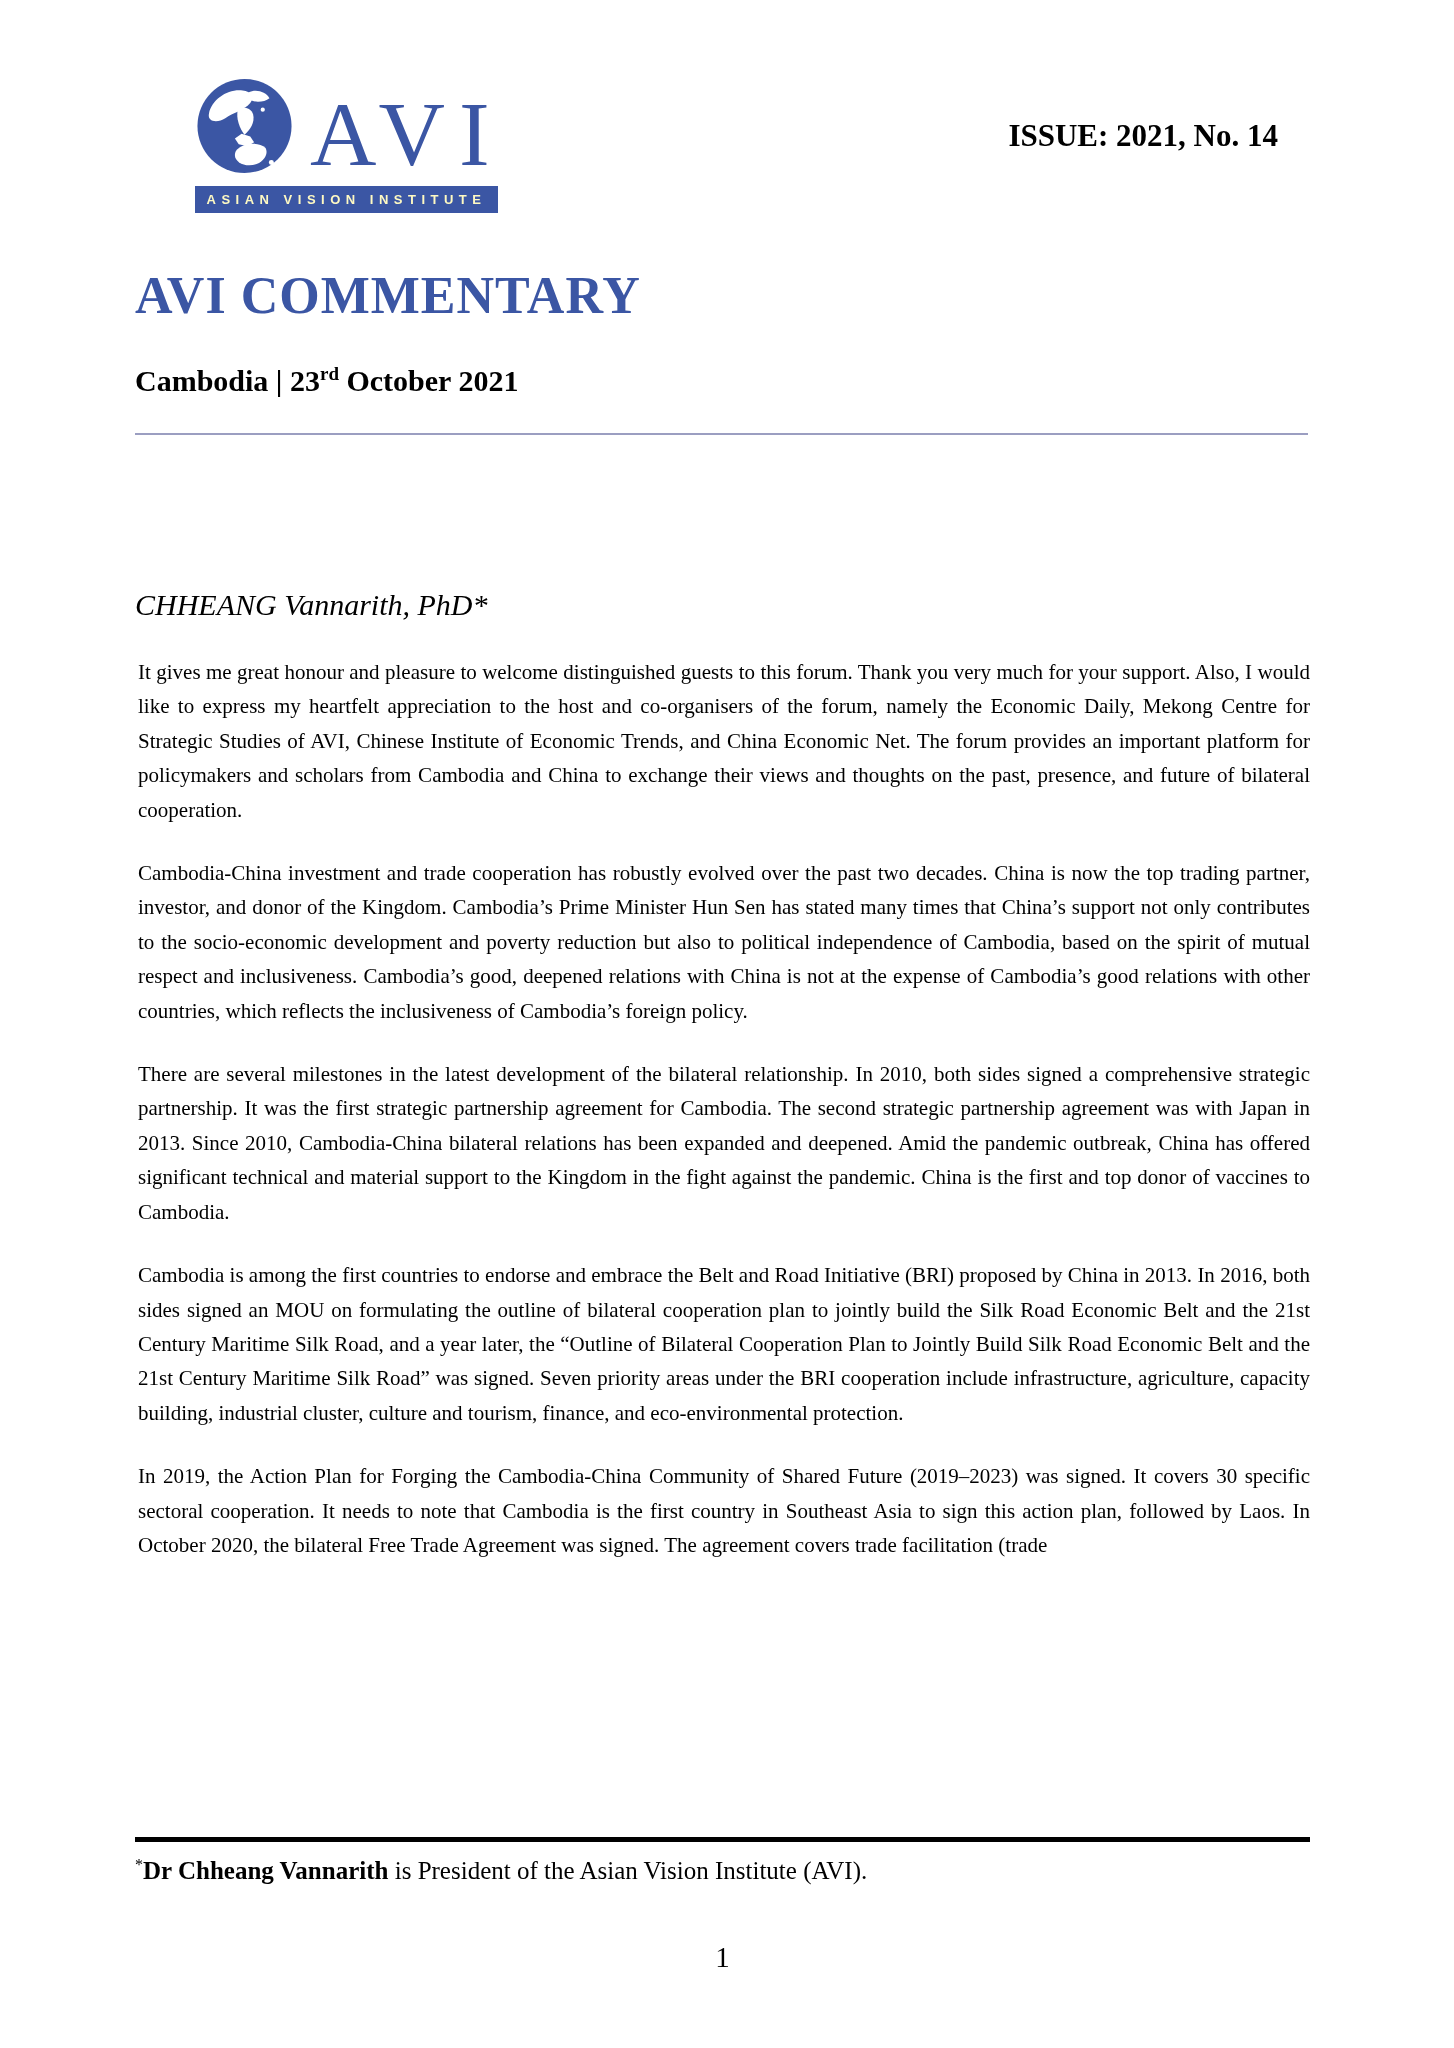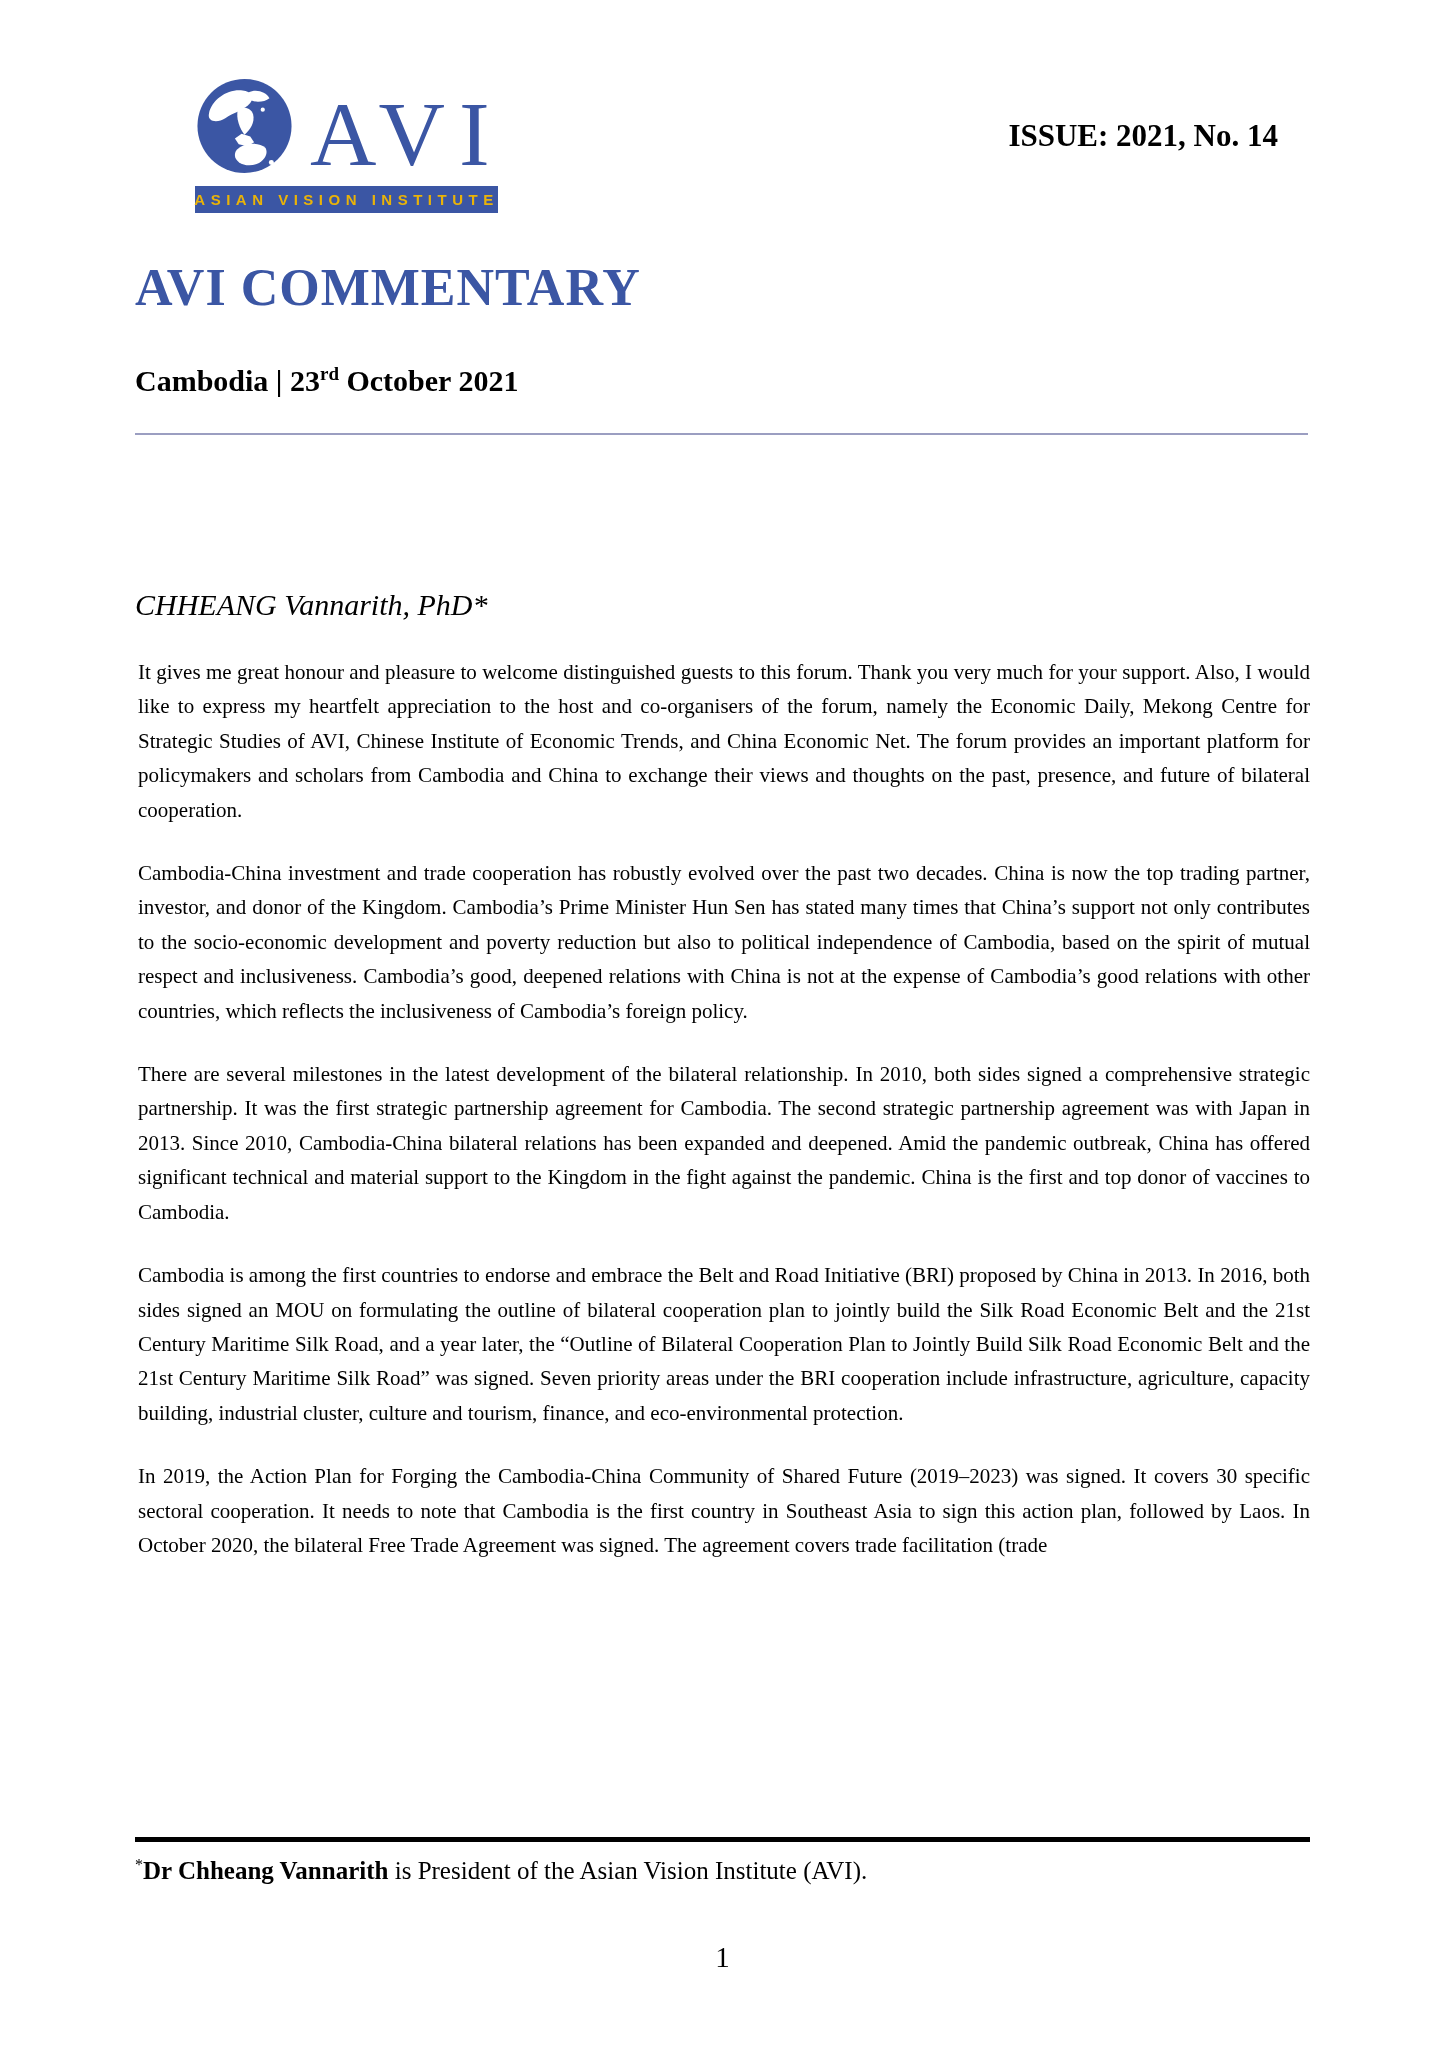--- a/index.html
+++ b/index.html
@@ -25,44 +25,44 @@
     letter-spacing: 14px;
     color: #3b56a4;
     margin-left: 16px;
     transform: translateY(6px);
   }
   .logo-bar {
     margin-top: 12px;
     width: 303px;
     height: 27px;
     background: #3b56a4;
-    color: #eab308;
+    color: #fef9c3;
     font-family: "Liberation Sans", sans-serif;
     font-weight: bold;
-    font-size: 15px;
+    font-size: 13px;
     letter-spacing: 5.5px;
     display: flex;
     align-items: center;
     justify-content: center;
     white-space: nowrap;
   }
   .issue {
     position: absolute;
     top: 118px;
     left: 135px;
     width: 1143px;
     text-align: right;
     font-weight: bold;
     font-size: 31px;
   }
 
   
   .series-title {
     position: absolute;
-    top: 258px;
+    top: 266px;
     left: 135px;
     margin: 0;
     color: #3b56a4;
     font-size: 52px;
     font-weight: bold;
     letter-spacing: 1px;
   }
   .dateline {
     position: absolute;
     top: 364px;

